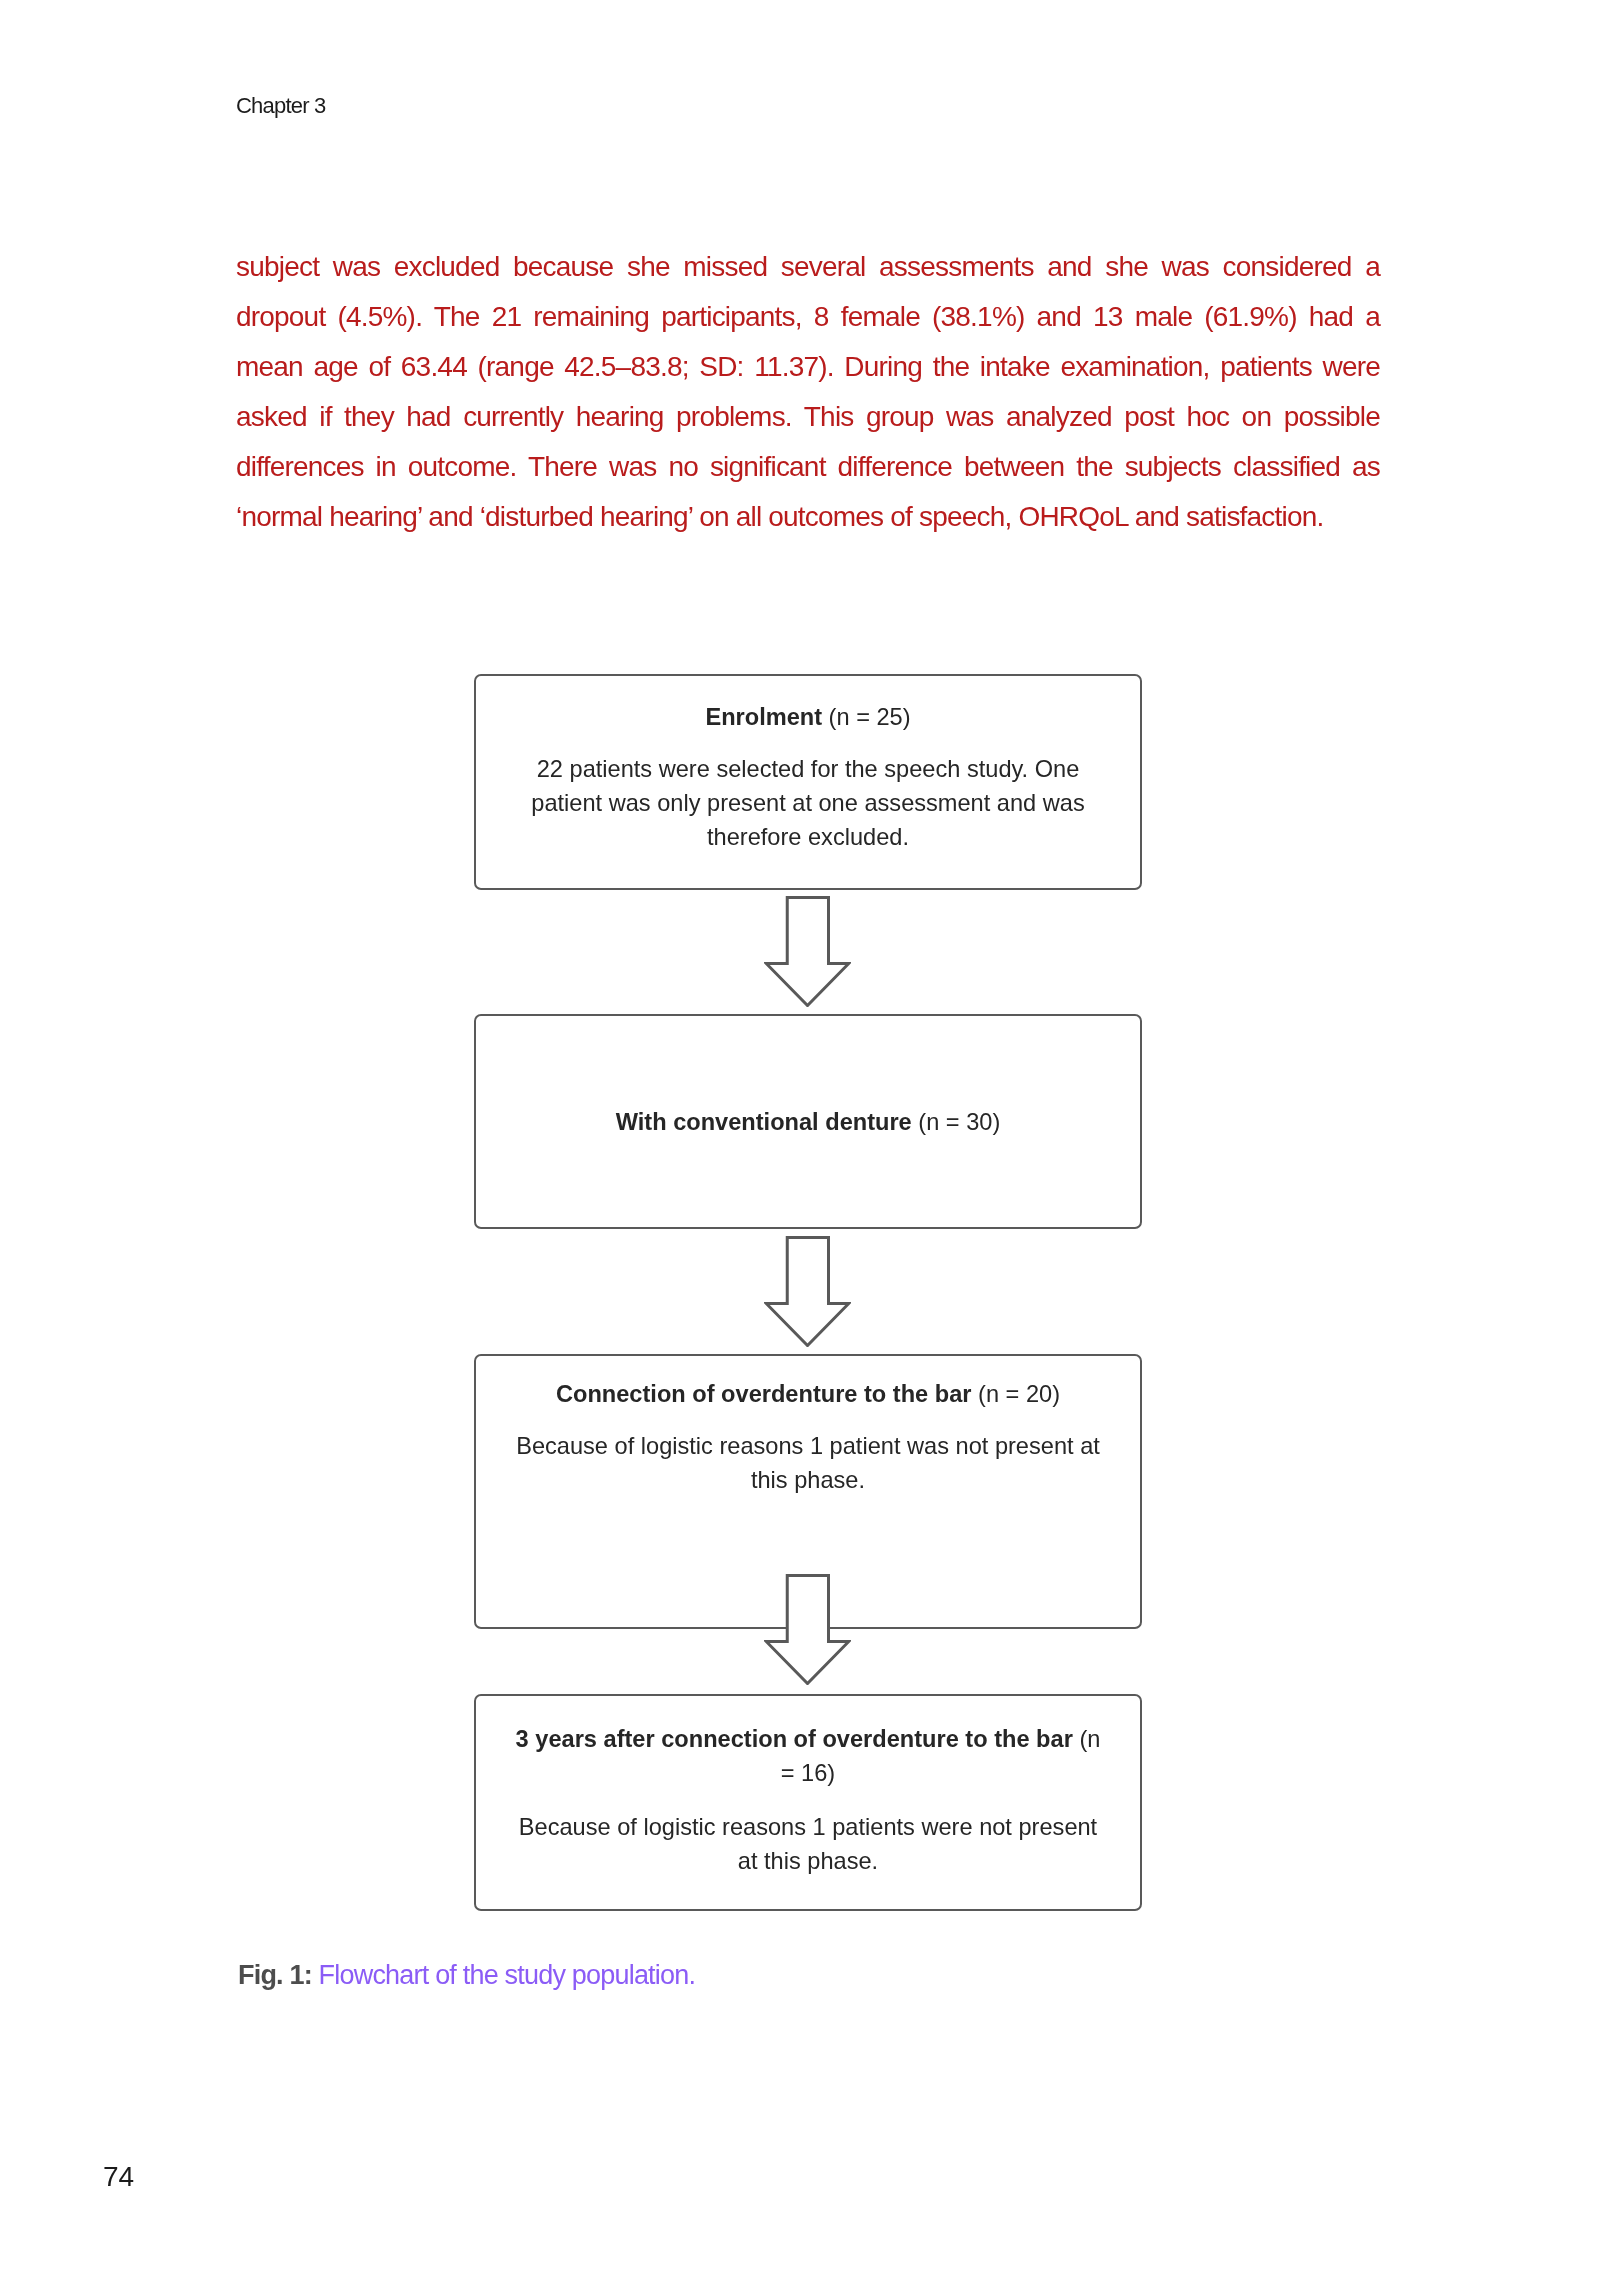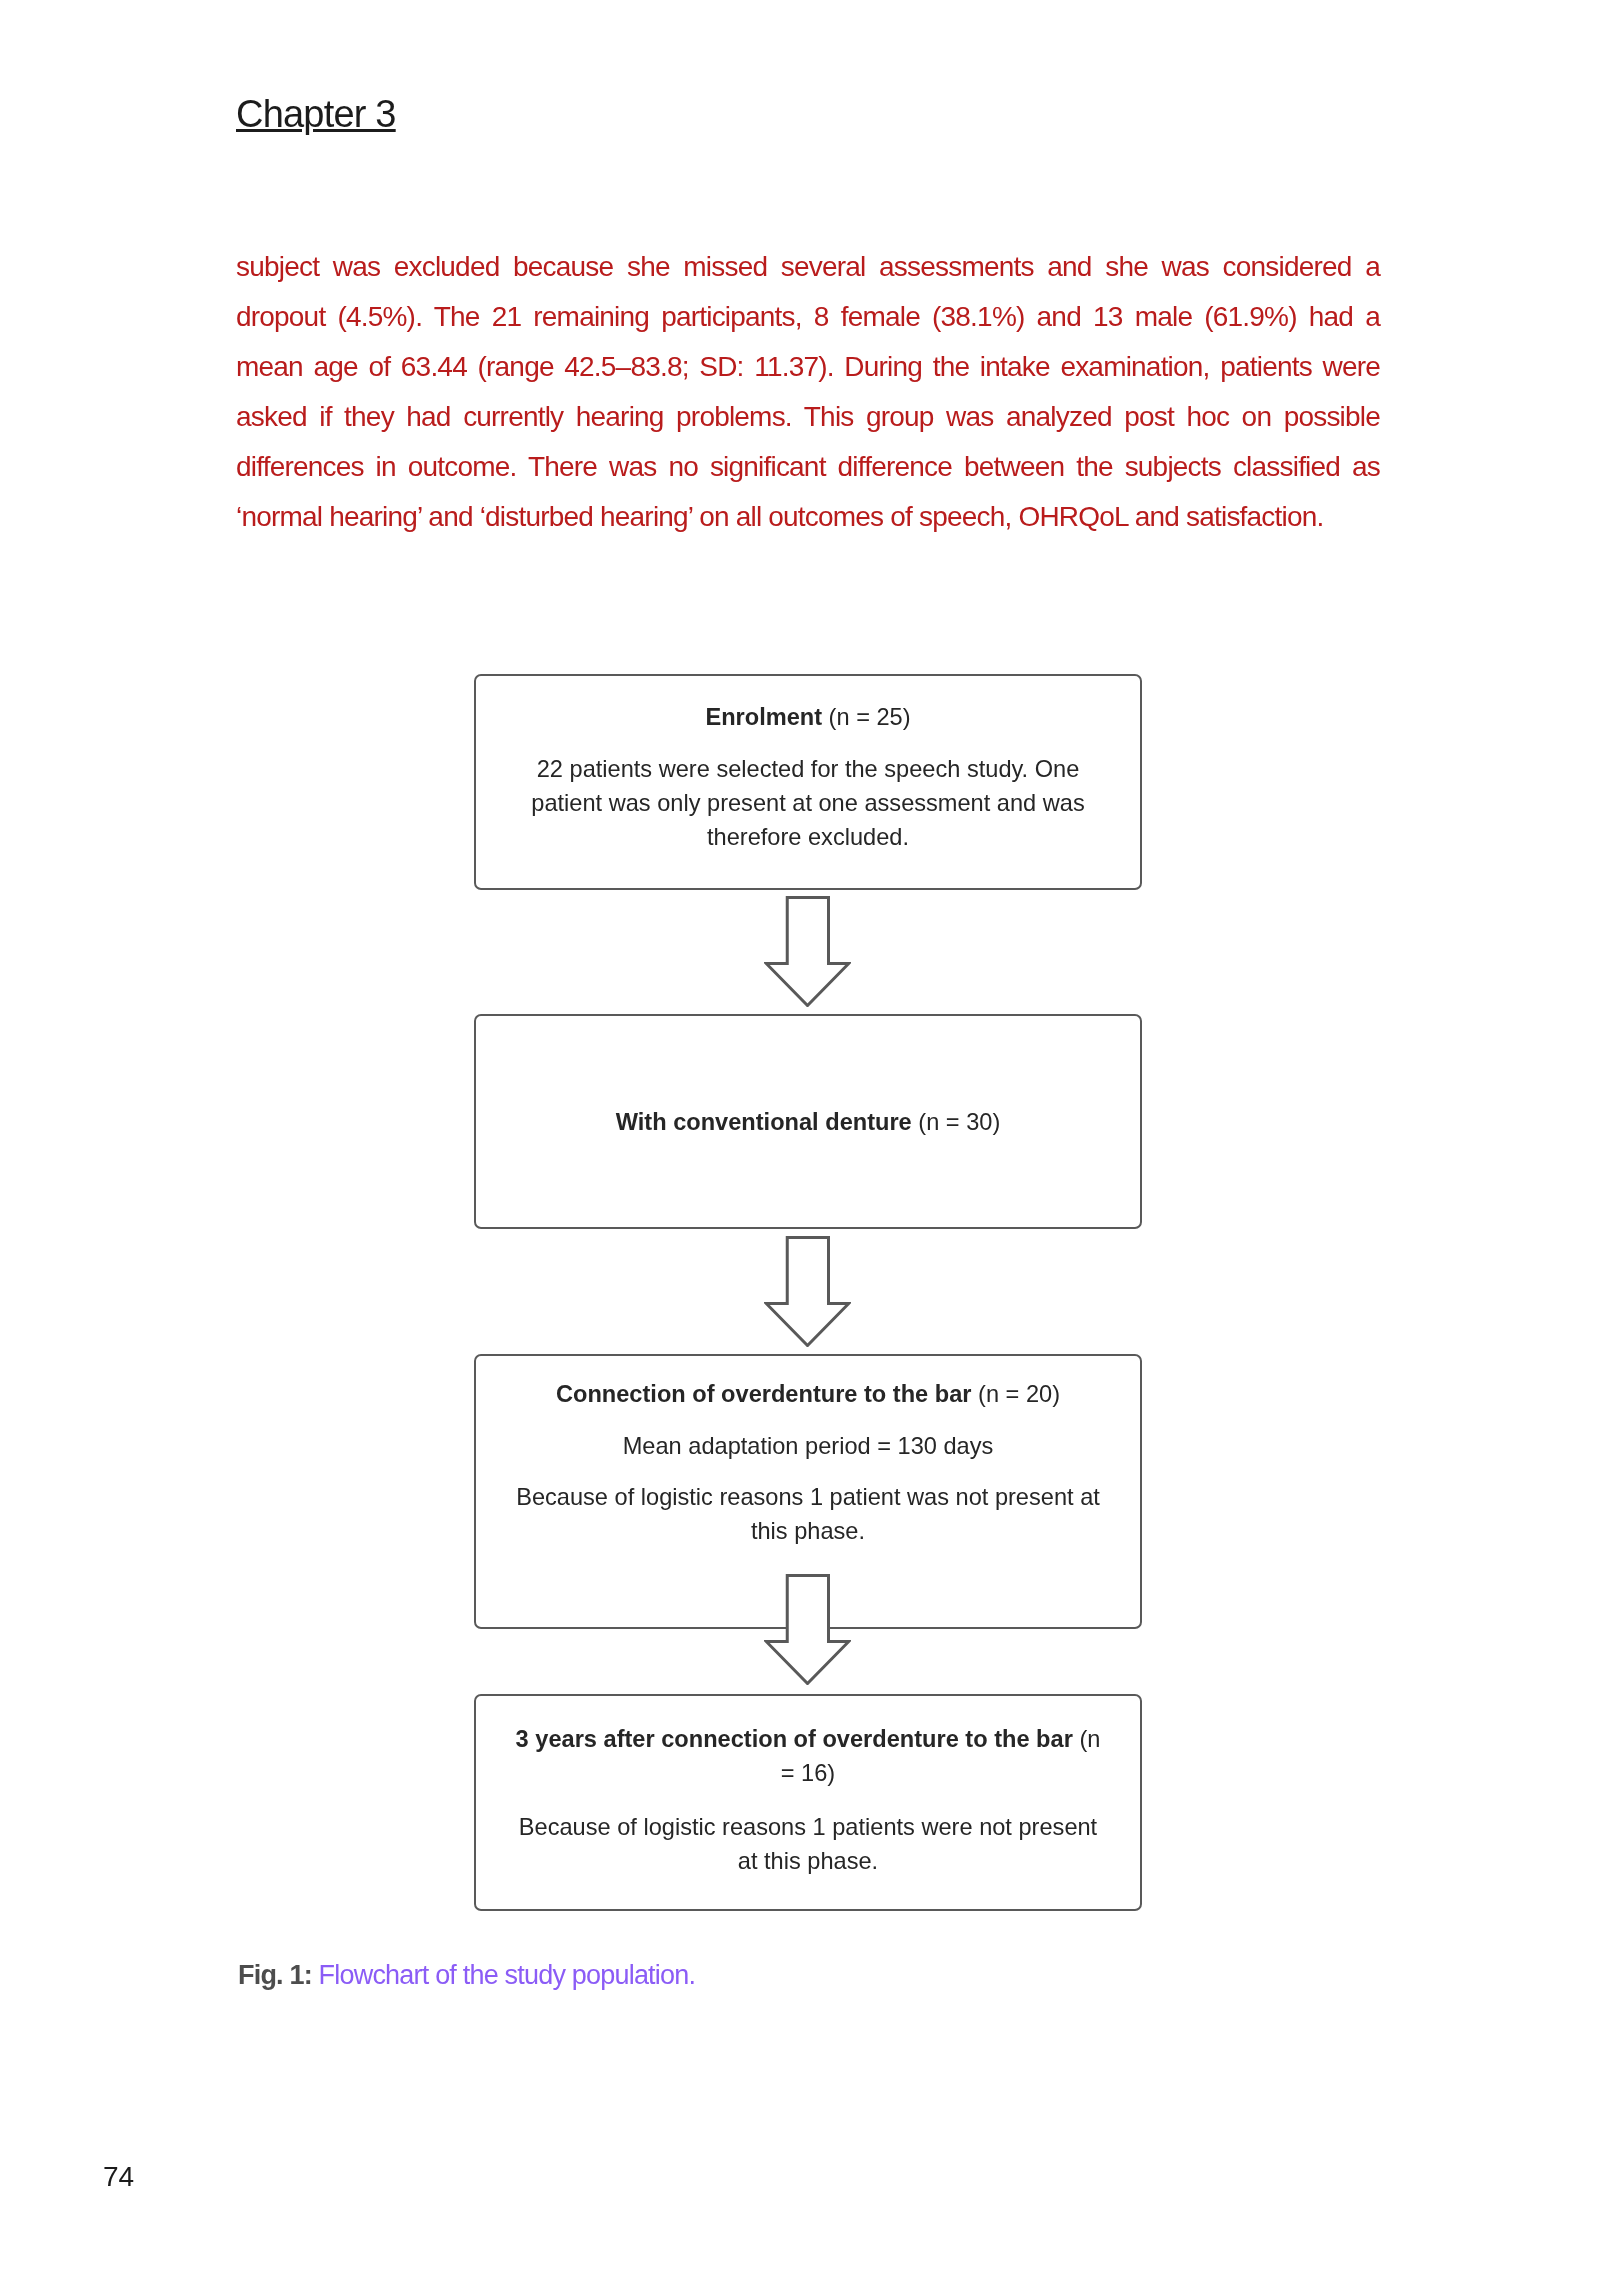--- a/index.html
+++ b/index.html
@@ -15,24 +15,23 @@
     font-family: "Liberation Sans", sans-serif;
     color: #1a1a1a;
     overflow: hidden;
   }
 
   
   .chapter-header {
     position: absolute;
     left: 236px;
     top: 93px;
-    font-size: 38px;
+    font-size: 22px;
     letter-spacing: -0.8px;
     color: #1c1c1c;
-    text-decoration: underline;
   }
 
   
   .body-paragraph {
     position: absolute;
     left: 236px;
     top: 242px;
     width: 1144px;
     font-size: 28px;
     line-height: 50px;
@@ -135,21 +134,20 @@
   </div>
 
   <svg class="flow-arrow arrow2" viewBox="0 0 114 148">
     <polygon points="30,2 85,2 85,90 112,90 57,146 2,90 30,90" fill="#ffffff" stroke="#595959" stroke-width="4" stroke-linejoin="miter"></polygon>
   </svg>
 
   <div class="flow-box box3">
     <span class="box-title">
       <span class="t-bold">Connection of overdenture to the bar</span><span> (n = 20)</span>
     </span>
-    <p class="box-line">Mean adaptation period = 130 days</p>
     <p class="box-body">Because of logistic reasons 1 patient was not present at this phase.</p>
   </div>
 
   <svg class="flow-arrow arrow3" viewBox="0 0 114 148">
     <polygon points="30,2 85,2 85,90 112,90 57,146 2,90 30,90" fill="#ffffff" stroke="#595959" stroke-width="4" stroke-linejoin="miter"></polygon>
   </svg>
 
   <div class="flow-box box4">
     <span class="box-title">
       <span class="t-bold">3 years after connection of overdenture to the bar</span><span> (n = 16)</span>

